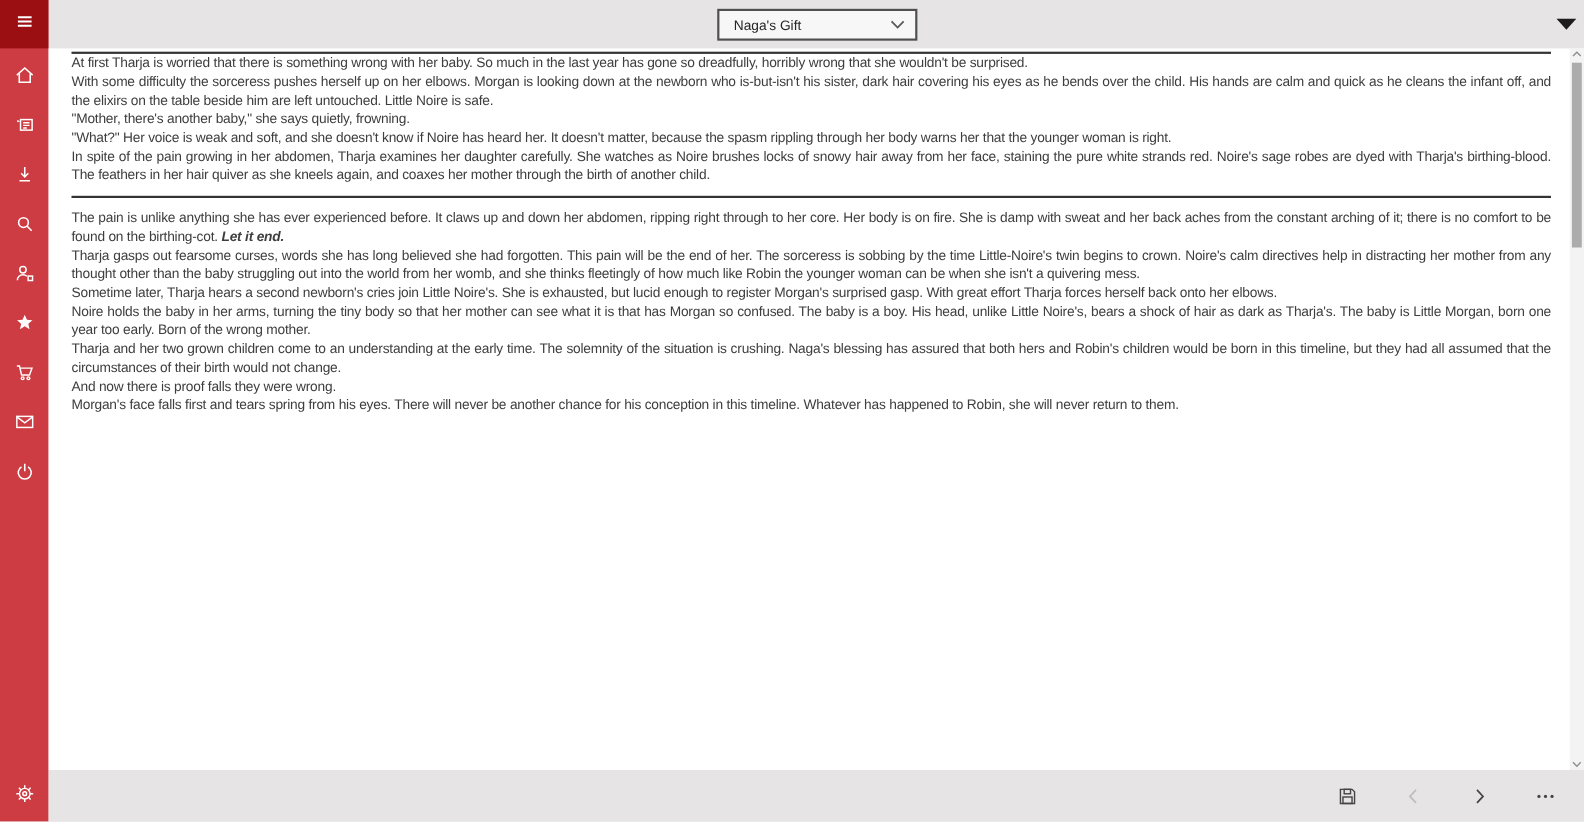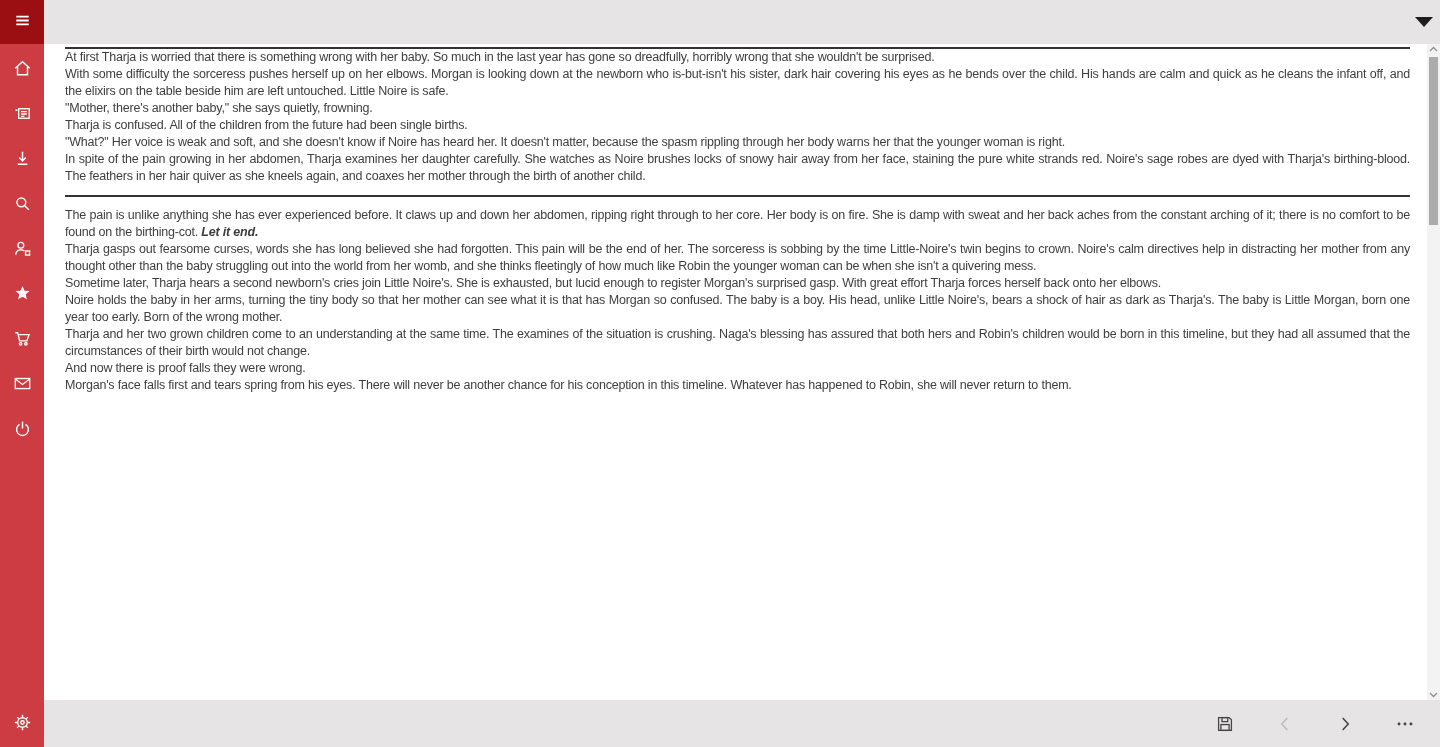--- a/index.html
+++ b/index.html
@@ -141,39 +141,46 @@
         <svg width="23" height="23" viewBox="0 0 24 24" fill="none" stroke="#ffffff" stroke-width="1.4">
             <circle cx="12" cy="12" r="5"></circle>
             <circle cx="12" cy="12" r="1.8"></circle>
             <path d="M12 4 v3 M12 17 v3 M4 12 h3 M17 12 h3 M6.4 6.4 l2.1 2.1 M15.5 15.5 l2.1 2.1 M17.6 6.4 l-2.1 2.1 M8.5 15.5 l-2.1 2.1"></path>
           </svg>
       </span>
     </div>
   </div>
 
   <div class="topbar">
+    <div class="chapter-select">
+      <span class="value">Naga's Gift</span>
+      <span class="dd-chevron">
+        <svg width="14" height="9" viewBox="0 0 14 9" fill="none" stroke="#565656" stroke-width="1.6">
+            <path d="M1.5 1.5 L7 7 L12.5 1.5"></path>
+          </svg>
+      </span>
+    </div>
     <div class="collapse-handle"></div>
   </div>
 
   <div class="content">
     <div class="page">
       <div class="rule top-rule"></div>
       <div>
           <p class="para">At first Tharja is worried that there is something wrong with her baby. So much in the last year has gone so dreadfully, horribly wrong that she wouldn't be surprised.</p>
           <p class="para">With some difficulty the sorceress pushes herself up on her elbows. Morgan is looking down at the newborn who is-but-isn't his sister, dark hair covering his eyes as he bends over the child. His hands are calm and quick as he cleans the infant off, and the elixirs on the table beside him are left untouched. Little Noire is safe.</p>
           <p class="para">"Mother, there's another baby," she says quietly, frowning.</p>
-          <p class="para">Tharja is confused. All of the children from the future had been single births.</p>
           <p class="para">"What?" Her voice is weak and soft, and she doesn't know if Noire has heard her. It doesn't matter, because the spasm rippling through her body warns her that the younger woman is right.</p>
           <p class="para">In spite of the pain growing in her abdomen, Tharja examines her daughter carefully. She watches as Noire brushes locks of snowy hair away from her face, staining the pure white strands red. Noire's sage robes are dyed with Tharja's birthing-blood. The feathers in her hair quiver as she kneels again, and coaxes her mother through the birth of another child.</p>
           <div class="rule"></div>
           <p class="para">The pain is unlike anything she has ever experienced before. It claws up and down her abdomen, ripping right through to her core. Her body is on fire. She is damp with sweat and her back aches from the constant arching of it; there is no comfort to be found on the birthing-cot.<em> Let it end.</em></p>
           <p class="para">Tharja gasps out fearsome curses, words she has long believed she had forgotten. This pain will be the end of her. The sorceress is sobbing by the time Little-Noire's twin begins to crown. Noire's calm directives help in distracting her mother from any thought other than the baby struggling out into the world from her womb, and she thinks fleetingly of how much like Robin the younger woman can be when she isn't a quivering mess.</p>
           <p class="para">Sometime later, Tharja hears a second newborn's cries join Little Noire's. She is exhausted, but lucid enough to register Morgan's surprised gasp. With great effort Tharja forces herself back onto her elbows.</p>
           <p class="para">Noire holds the baby in her arms, turning the tiny body so that her mother can see what it is that has Morgan so confused. The baby is a boy. His head, unlike Little Noire's, bears a shock of hair as dark as Tharja's. The baby is Little Morgan, born one year too early. Born of the wrong mother.</p>
-          <p class="para">Tharja and her two grown children come to an understanding at the same time. The examines of the situation is crushing. Naga's blessing has assured that both hers and Robin's children would be born in this timeline, but they had all assumed that the circumstances of their birth would not change.</p>
+          <p class="para">Tharja and her two grown children come to an understanding at the early time. The solemnity of the situation is crushing. Naga's blessing has assured that both hers and Robin's children would be born in this timeline, but they had all assumed that the circumstances of their birth would not change.</p>
           <p class="para">And now there is proof falls they were wrong.</p>
           <p class="para">Morgan's face falls first and tears spring from his eyes. There will never be another chance for his conception in this timeline. Whatever has happened to Robin, she will never return to them.</p>
         </div>
     </div>
     <div class="vscroll">
       <span class="caret caret-up">
         <svg width="9" height="7" viewBox="0 0 9 7" fill="none" stroke="#8f8f8f" stroke-width="1.3">
             <path d="M1 5 L4.5 1.5 L8 5"></path>
           </svg>
       </span>

